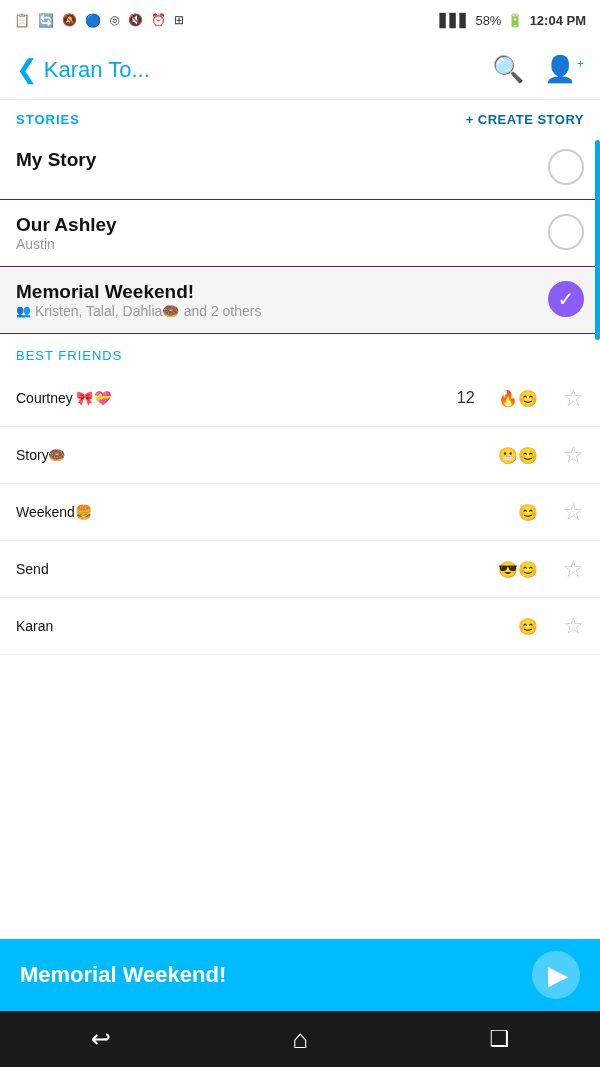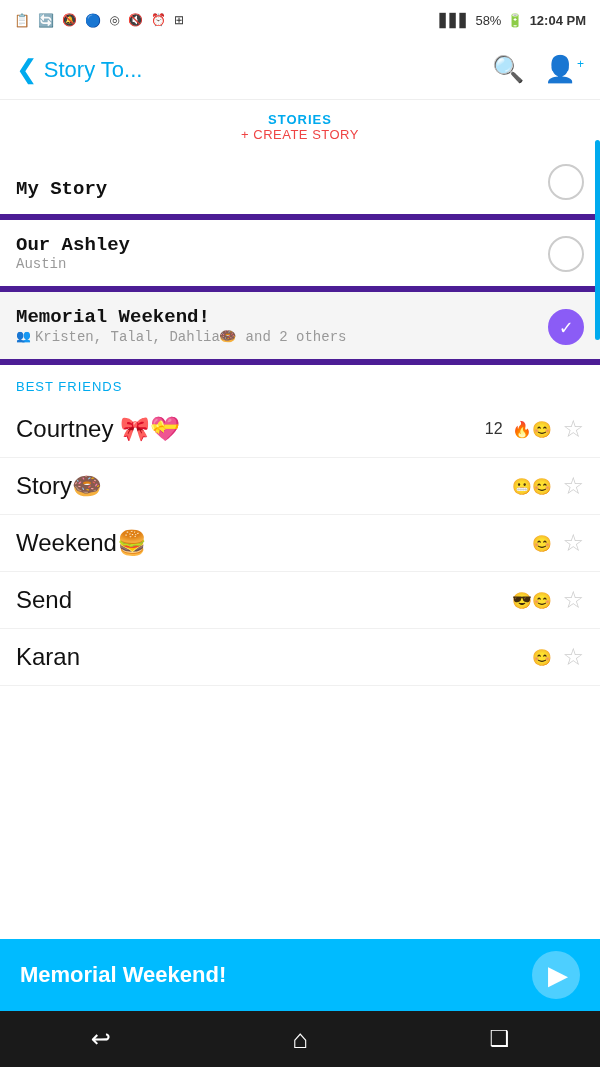--- a/index.html
+++ b/index.html
@@ -45,57 +45,55 @@
       font-weight: 400;
     }
     .header-icons { display: flex; gap: 20px; align-items: center; }
 
     
     .section-label {
       display: flex;
       justify-content: space-between;
       align-items: center;
       padding: 12px 16px 8px 16px;
-      flex-direction: column;
     }
     .section-label-text {
       font-size: 13px;
       font-weight: 700;
       color: #00AAEE;
       letter-spacing: 1px;
     }
     .create-story-btn {
       font-size: 13px;
-      font-weight: 400;
-      color: #ef4444;
+      font-weight: 700;
+      color: #0369a1;
       letter-spacing: 0.5px;
       cursor: pointer;
       display: flex; align-items: center; gap: 3px;
     }
 
     
     .scroll-accent {
       position: absolute;
       right: 0;
       top: 140px;
       width: 5px;
       height: 200px;
       background: #00AAEE;
       border-radius: 3px;
     }
 
     
     .story-row {
       display: flex;
-      align-items: flex-end;
+      align-items: flex-start;
       justify-content: space-between;
       padding: 14px 16px;
-      border-bottom: 6px solid #4c1d95;
+      border-bottom: 1px solid #4c1d95;
       background: #fff;
-      font-family: Liberation Mono, monospace;
     }
     .story-row.highlighted {
       background: #f5f5f5;
     }
     .story-row-info {}
     .story-row-title {
       font-size: 19px;
       font-weight: 700;
       color: #111;
     }
@@ -132,26 +130,26 @@
 
     
     .friend-row {
       display: flex;
       align-items: center;
       justify-content: space-between;
       padding: 14px 16px;
       border-bottom: 1px solid #f0f0f0;
     }
     .friend-name {
-      font-size: 24px;
+      font-size: 14px;
       font-weight: 400;
       color: #111;
     }
     .friend-right {
-      display: flex; align-items: center; gap: 10px; margin-left: 32px;
+      display: flex; align-items: center; gap: 24px; margin-left: 32px;
     }
     .friend-emojis {
       font-size: 16px;
     }
     .friend-score {
       font-size: 16px;
       color: #333;
     }
     .star-icon {
       font-size: 24px;
@@ -219,21 +217,21 @@
     <span>▋▋▋</span>
     <span>58%</span>
     <span>🔋</span>
     <span style="font-weight:600">12:04 PM</span>
   </div>
 </div>
 
 <div class="header">
   <div class="header-left">
     <span style="font-size:26px; color:#00AAEE;">❮</span>
-    <span style="color:#00AAEE; font-size:22px;">Story To...</span>
+    <span style="color:#00AAEE; font-size:22px;">Karan To...</span>
   </div>
   <div class="header-icons">
     <span style="color:#00AAEE; font-size:26px;">🔍</span>
     <span style="color:#00AAEE; font-size:26px;">👤<sup style="font-size:12px">+</sup></span>
   </div>
 </div>
 
 <div class="section-label">
   <span class="section-label-text">STORIES</span>
   <span class="create-story-btn">+ CREATE STORY</span>

